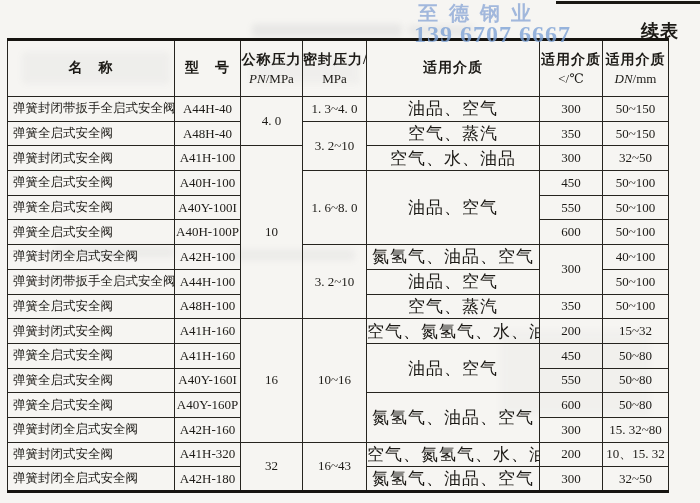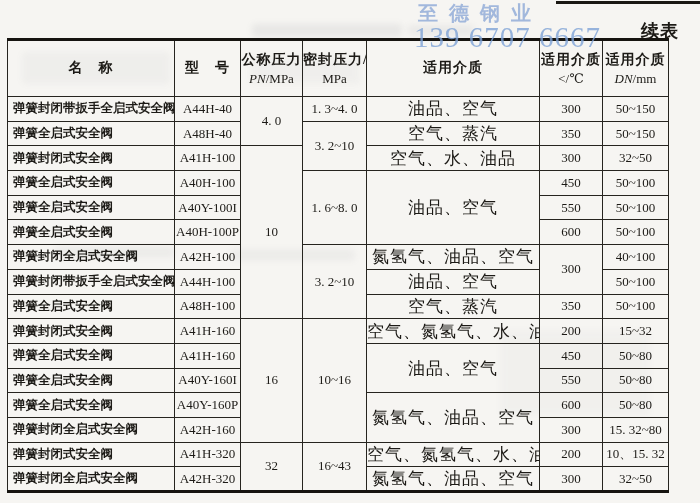--- a/index.html
+++ b/index.html
@@ -15,22 +15,22 @@
   
   .topline { position:absolute; left:556px; top:1px; width:144px; height:3px; background:#1a1813; }
   
   .watermark { position:absolute; left:418px; top:0; z-index:3; pointer-events:none; }
   .wm-company {
     font-size:20px; letter-spacing:11px; font-weight:600;
     color:rgba(147,173,216,0.85); white-space:nowrap;
   }
   .wm-phone {
     position:relative; top:-6px; left:-4px;
-    font-size:29px; letter-spacing:1px;
-    color:rgba(126,162,214,0.8); white-space:nowrap;
+    font-size:24px; letter-spacing:1px;
+    color:rgba(126,162,214,0.8); white-space:nowrap;font-weight:bold;
   }
   .continued { position:absolute; left:641px; top:19px; font-size:18px; font-weight:700; letter-spacing:1px; }
   
   .smudge { position:absolute; background:#83858d; filter:blur(3px); border-radius:3px; pointer-events:none; }
   .s1{left:22px;  top:52px;  width:148px; height:32px; opacity:.06;}
   .s2{left:250px; top:56px;  width:110px; height:28px; opacity:.05;}
   .s3{left:252px; top:24px;  width:150px; height:13px; opacity:.12;}
   .s4{left:408px; top:25px;  width:66px;  height:11px; opacity:.10;}
   .s5{left:55px;  top:246px; width:120px; height:12px; opacity:.08;}
   .s6{left:230px; top:249px; width:125px; height:12px; opacity:.08;}
@@ -46,21 +46,21 @@
   col.c3{width:64px;}  col.c4{width:173px;} col.c5{width:63px;} col.c6{width:66px;}
   th, td {
     border:1px solid #26241f; vertical-align:middle; text-align:center;
     padding:0; overflow:hidden; white-space:nowrap;
   }
   thead tr { height:57px; }
   tbody tr { height:24.7px; }
   .h-main { font-size:14px; font-weight:600; letter-spacing:1px; line-height:1.45; }
   .h-sub  { font-size:13px; font-weight:400; line-height:1.25; }
   .h-sub i { font-style:italic;text-align:center; }
-  td.col-0 { text-align:left; padding-left:5px; font-size:12.5px; font-weight:700; letter-spacing:0;margin-left:18px; }
+  td.col-0 { text-align:left; padding-left:5px; font-size:12.5px; font-weight:400; letter-spacing:0;margin-left:18px; }
   td.col-1 { font-size:13px; font-weight:400; }
   td.col-2, td.col-3, td.col-5, td.col-6 { font-size:13px; font-weight:500; }
   td.col-4 { font-size:17px; font-weight:400; letter-spacing:1px; }
 </style>
 </head>
 <body>
 
 <div class="page">
 
   <div class="topline"></div>
@@ -225,21 +225,21 @@
           <td class="col-0">弹簧封闭式安全阀</td>
           <td class="col-1">A41H-320</td>
           <td class="col-2" rowspan="2">32</td>
           <td class="col-3" rowspan="2">16~43</td>
           <td class="col-4">空气、氮氢气、水、油品</td>
           <td class="col-5">200</td>
           <td class="col-6">10、15. 32</td>
         </tr>
         <tr>
           <td class="col-0">弹簧封闭全启式安全阀</td>
-          <td class="col-1">A42H-320</td>
+          <td class="col-1">A42H-180</td>
           <td class="col-4">氮氢气、油品、空气</td>
           <td class="col-5">300</td>
           <td class="col-6">32~50</td>
         </tr>
       </tbody>
   </table>
 
 </div>
 
 </body></html>

